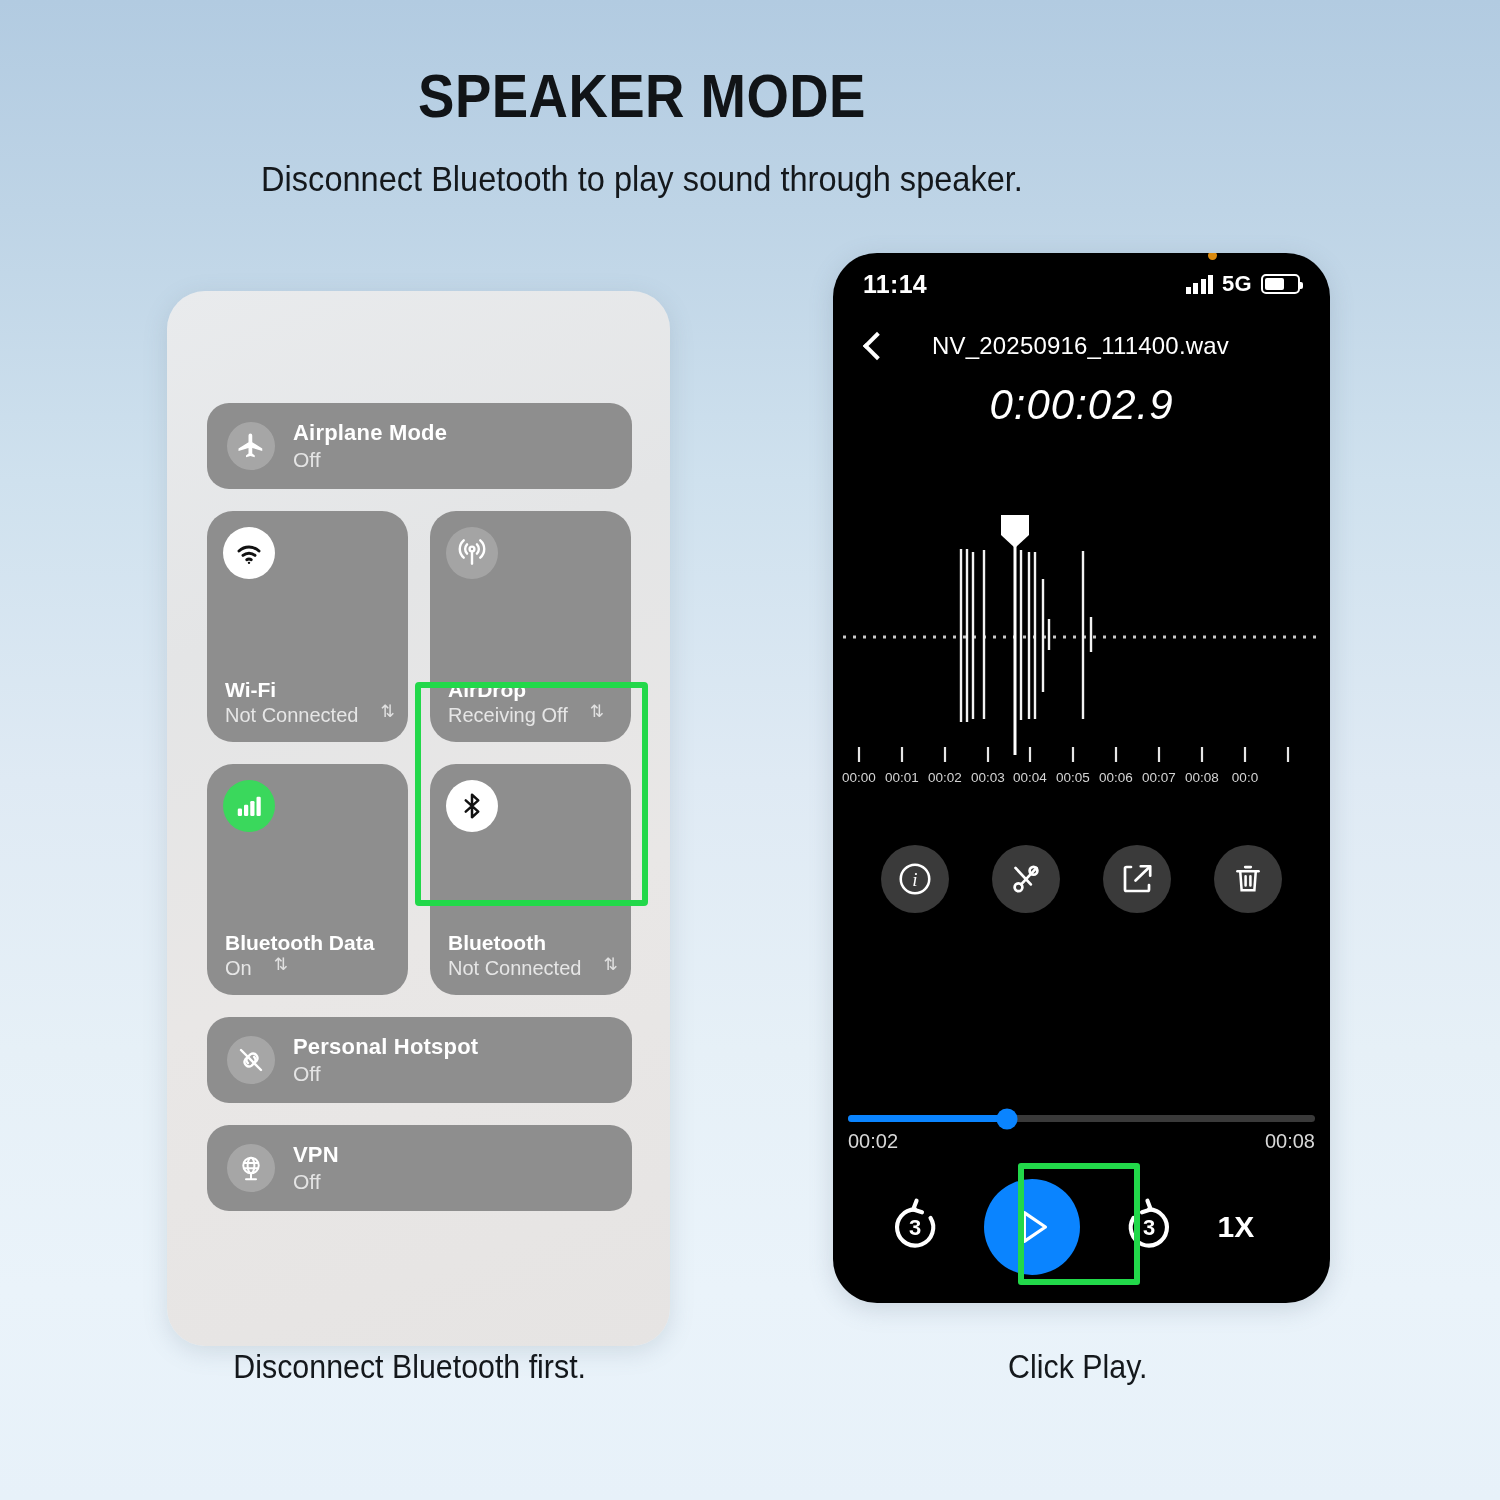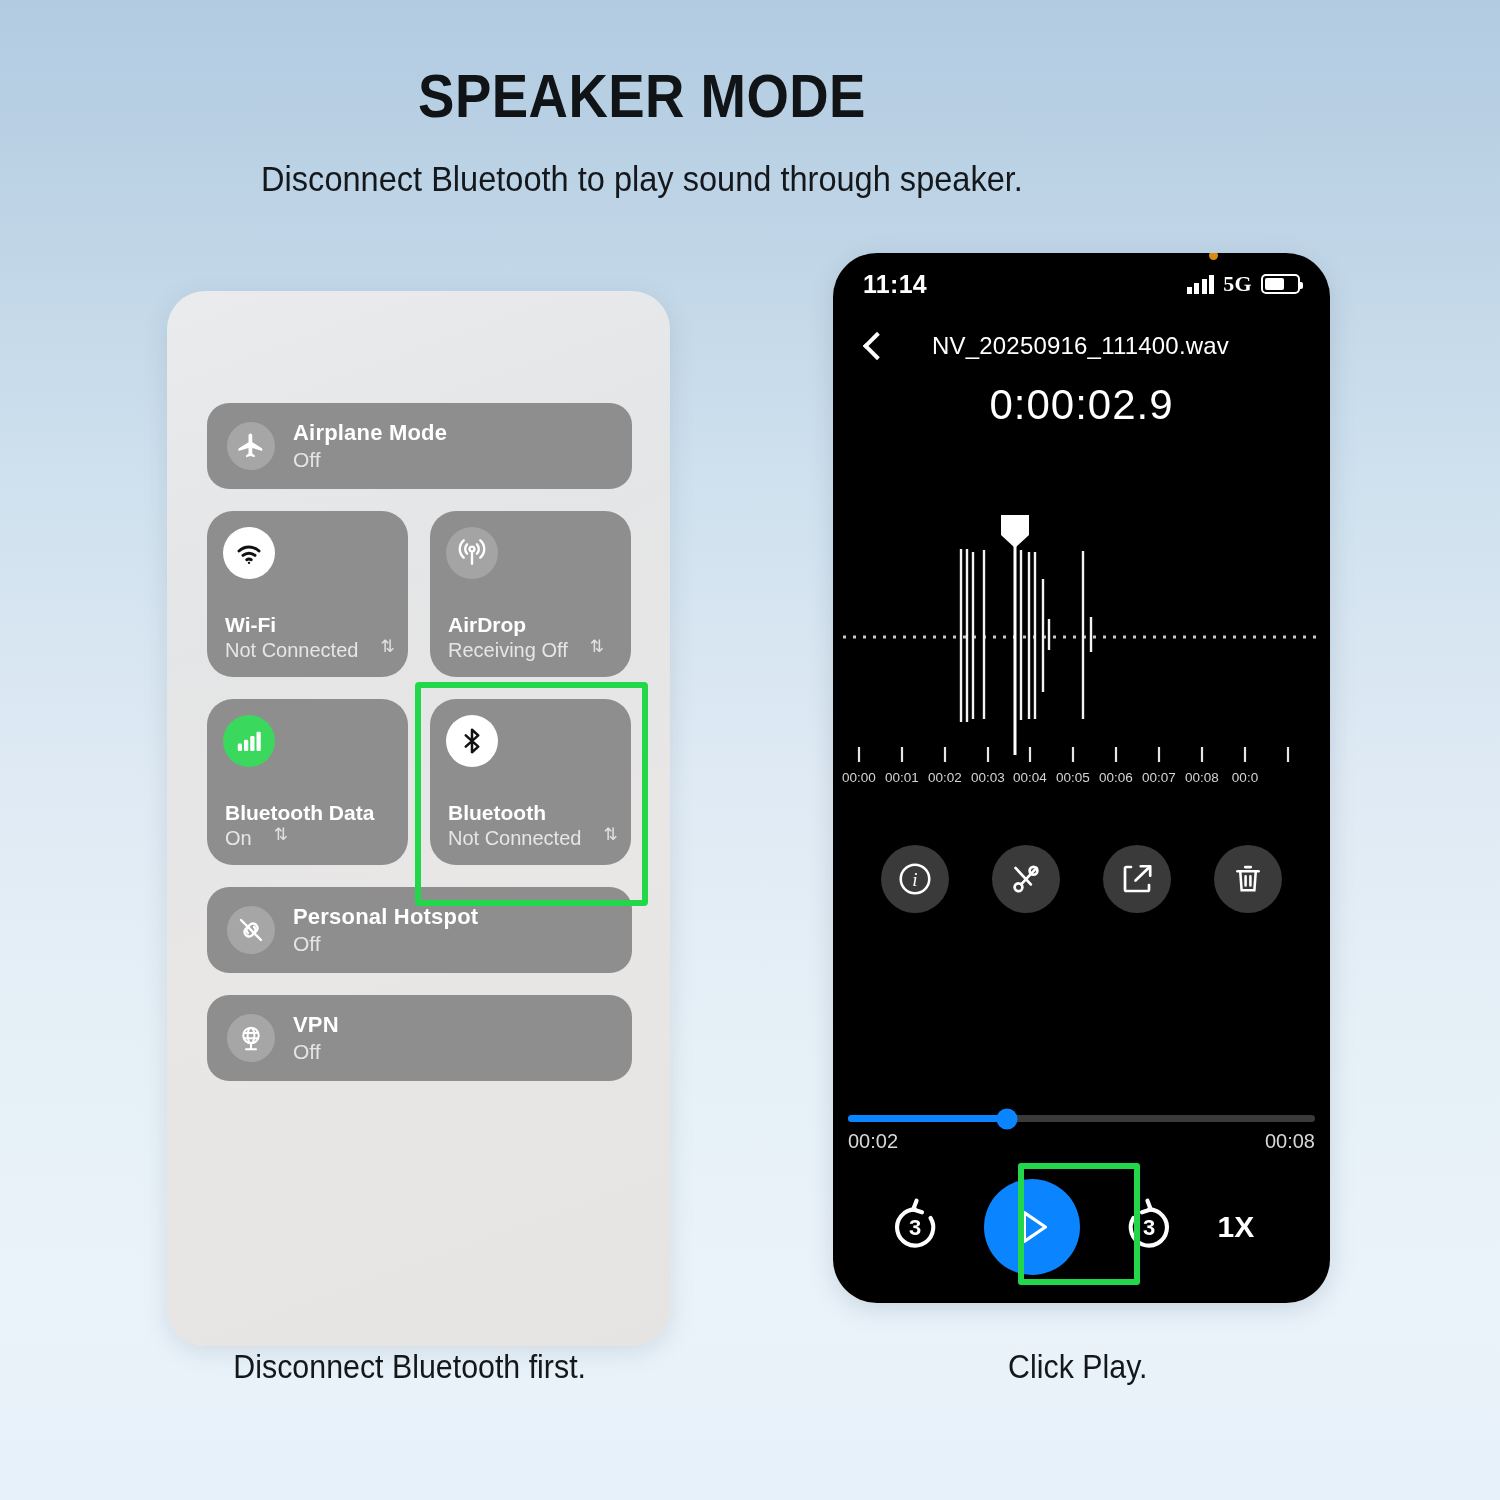--- a/index.html
+++ b/index.html
@@ -97,21 +97,21 @@
     line-height: 1.2; margin-top: 2px;
   }
 
   .tile-row {
     display: flex;
     gap: 22px;
     margin-bottom: 22px;
   }
   .tile-sq {
     width: 201px;
-    height: 166px;
+    height: 231px;
     border-radius: 26px;
     background: #8e8e8e;
     position: relative;
     padding: 16px;
   }
   .tile-sq .icon-circle {
     width: 52px; height: 52px;
     border-radius: 50%;
     display: flex; align-items: center; justify-content: center;
   }
@@ -158,21 +158,21 @@
   }
 
   .statusbar {
     position: absolute; top: 0; left: 0;
     width: 100%; height: 62px;
     display: flex; align-items: center;
     justify-content: space-between;
     padding: 0 30px;
   }
   .sb-time { font-size: 25px; font-weight: bold; letter-spacing: 0.3px; }
-  .sb-right { display: flex; align-items: center; gap: 9px; position: relative; font-family: Liberation Serif, serif; }
+  .sb-right { display: flex; align-items: center; gap: 9px; position: relative; }
   .mic-dot {
     position: absolute;
     width: 9px; height: 9px; border-radius: 50%;
     background: #d98a10;
     top: -20px; left: 22px;
   }
   .bars { display: flex; align-items: flex-end; gap: 2.5px; height: 19px; }
   .bars i { width: 5px; background: #fff; display: block; }
   .sb-5g { font-size: 22px; font-weight: bold; letter-spacing: 0.3px; }
   .batt {
@@ -206,20 +206,21 @@
     font-size: 24px; font-weight: 400;
     letter-spacing: 0.2px;
     margin-right: 28px;
   }
 
   .big-timer {
     position: absolute; top: 128px; left: 0;
     width: 100%; text-align: center;
     font-size: 42px; font-weight: 400;
     letter-spacing: 1px;
+    font-style: italic;
   }
 
   .wave-area {
     position: absolute;
     top: 254px; left: 0;
     width: 100%; height: 290px;
   }
   .wave-svg { display: block; }
 
   .action-row {

